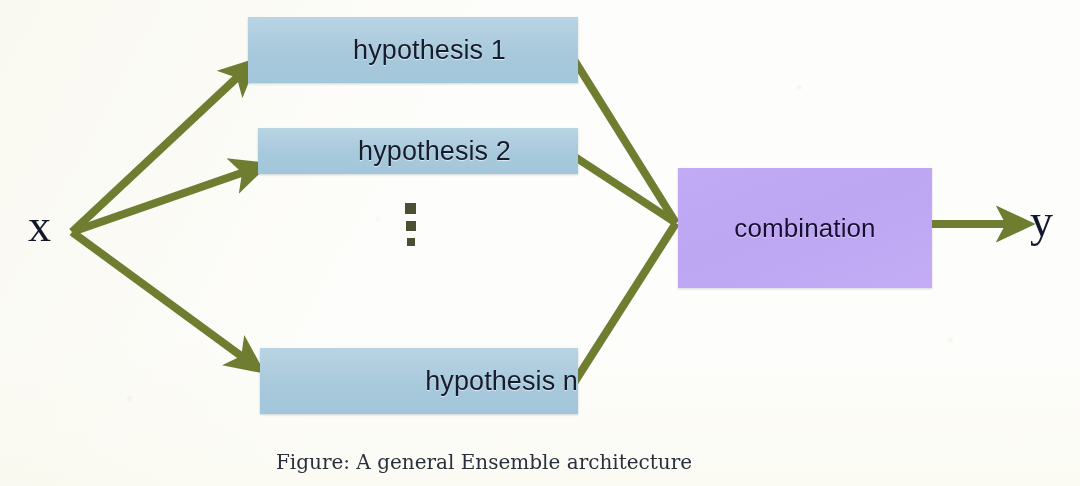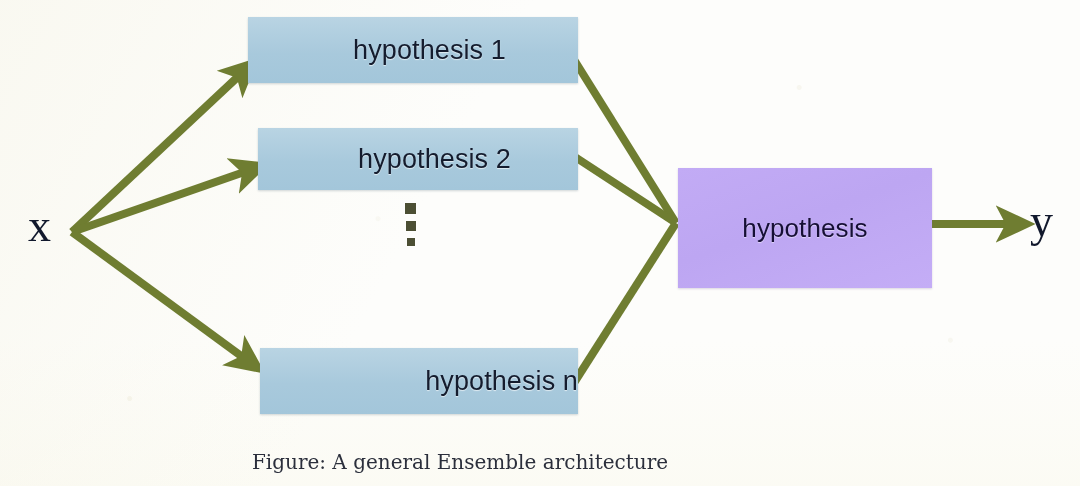--- a/index.html
+++ b/index.html
@@ -105,20 +105,21 @@
   .caption {
     position: absolute;
     z-index: 3;
     left: 0;
     width: 920px;
     text-align: center;
     font-family: "DejaVu Serif", serif;
     font-size: 20px;
     color: #2b2f3c;
     white-space: nowrap;
+    padding-left: 24px;
   }
 </style>
 </head>
 <body>
 
 <div id="canvas">
 
   <svg id="wires" viewBox="0 0 1080 486">
     <defs>
       <marker id="ah" markerWidth="5.2" markerHeight="5.2" refX="2.3" refY="2.6" orient="auto" markerUnits="strokeWidth">
@@ -136,35 +137,35 @@
 
     <line x1="932" y1="224" x2="1014" y2="224" stroke="#6f7d31" stroke-width="8" stroke-linecap="butt" marker-end="url(#ah)"></line>
   </svg>
 
   <div class="varlabel" style="left:28px; top:203px;">x</div>
 
   <div class="node hbox" style="left:248px; top:17px; width:330px; height:66px;">
     <span class="nodelabel">hypothesis 1</span>
   </div>
 
-  <div class="node hbox" style="left:258px; top:128px; width:320px; height:62px;">
+  <div class="node hbox" style="left:258px; top:128px; width:320px; height:46px;">
     <span class="nodelabel">hypothesis 2</span>
   </div>
 
   <div class="node hbox" style="left:260px; top:348px; width:318px; height:66px;justify-content:flex-end;">
     <span class="nodelabel">hypothesis n</span>
   </div>
 
   <div class="ellipsis" style="left:405px; top:203px;">
     <i class="d1"></i>
       <i class="d2"></i>
       <i class="d3"></i>
   </div>
 
   <div class="node cbox" style="left:678px; top:168px; width:254px; height:120px;">
-    <span class="nodelabel">hypothesis</span>
+    <span class="nodelabel">combination</span>
   </div>
 
   <div class="varlabel" style="left:1030px; top:198px;">y</div>
 
   <div class="caption" style="top:450px;">Figure: A general Ensemble architecture</div>
 
 </div>
 
 </body></html>

